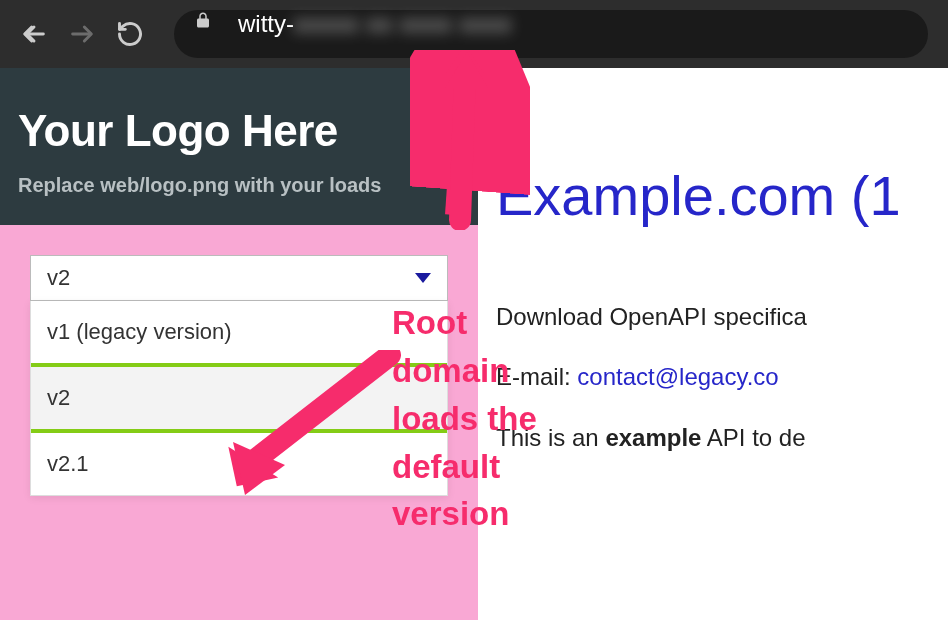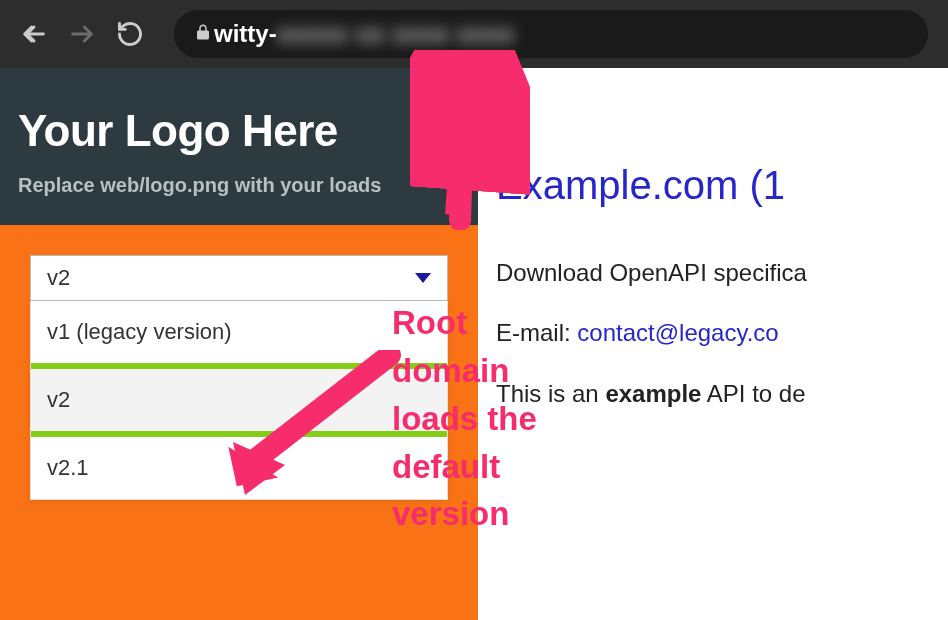--- a/index.html
+++ b/index.html
@@ -38,46 +38,44 @@
     }
     .nav-btn.disabled {
       opacity: 0.4;
     }
     .address-bar {
       background: #1a1a1a;
       border-radius: 30px;
       flex: 1;
       height: 48px;
       display: flex;
-      align-items: center;
       padding: 0 20px;
-      gap: 2px;
+      gap: 26px;
       margin-left: 10px;
-      font-weight: bold;
     }
     .lock-icon {
       color: #ccc;
     }
     .url-text {
       color: #fff;
       font-size: 24px;
     }
     .url-blur {
       filter: blur(7px);
       opacity: 0.9;
       color: #ddd;
       letter-spacing: 1px;
     }
     .page-content {
       display: flex;
       height: calc(100% - 68px);
     }
     .sidebar {
       width: 478px;
-      background: #f97316;
+      background: #f9a8d4;
     }
     .logo-banner {
       background: #2d3b40;
       padding: 38px 18px 28px 18px;
       color: #fff;
     }
     .logo-title {
       font-size: 44px;
       font-weight: 800;
       letter-spacing: -0.5px;
@@ -112,43 +110,43 @@
       border: 1px solid #ddd;
       border-top: none;
       background: #fff;
       box-shadow: 0 2px 8px rgba(0,0,0,0.08);
     }
     .version-option {
       padding: 18px 16px;
       font-size: 22px;
       color: #333;
       cursor: pointer;
-      border-bottom: 6px solid #84cc16;
+      border-bottom: 4px solid #84cc16;
     }
     .version-option:last-child {
       border-bottom: none;
     }
     .version-option.selected {
       background: #f3f3f3;
     }
     .spec-label {
       padding: 18px 30px 0 30px;
       font-size: 24px;
       color: #333;
     }
     .main-content {
       padding: 95px 0 0 18px;
       flex: 1;
       overflow: hidden;
     }
     .page-title {
-      font-size: 40px;
+      font-size: 56px;
       font-weight: 400;
       color: #2626c9;
-      margin-bottom: 46px;
+      margin-bottom: 70px;
       white-space: nowrap;
     }
     .body-text {
       font-size: 24px;
       color: #222;
       line-height: 1.6;
       white-space: nowrap;
     }
     .body-text.spaced {
       margin-top: 22px;

